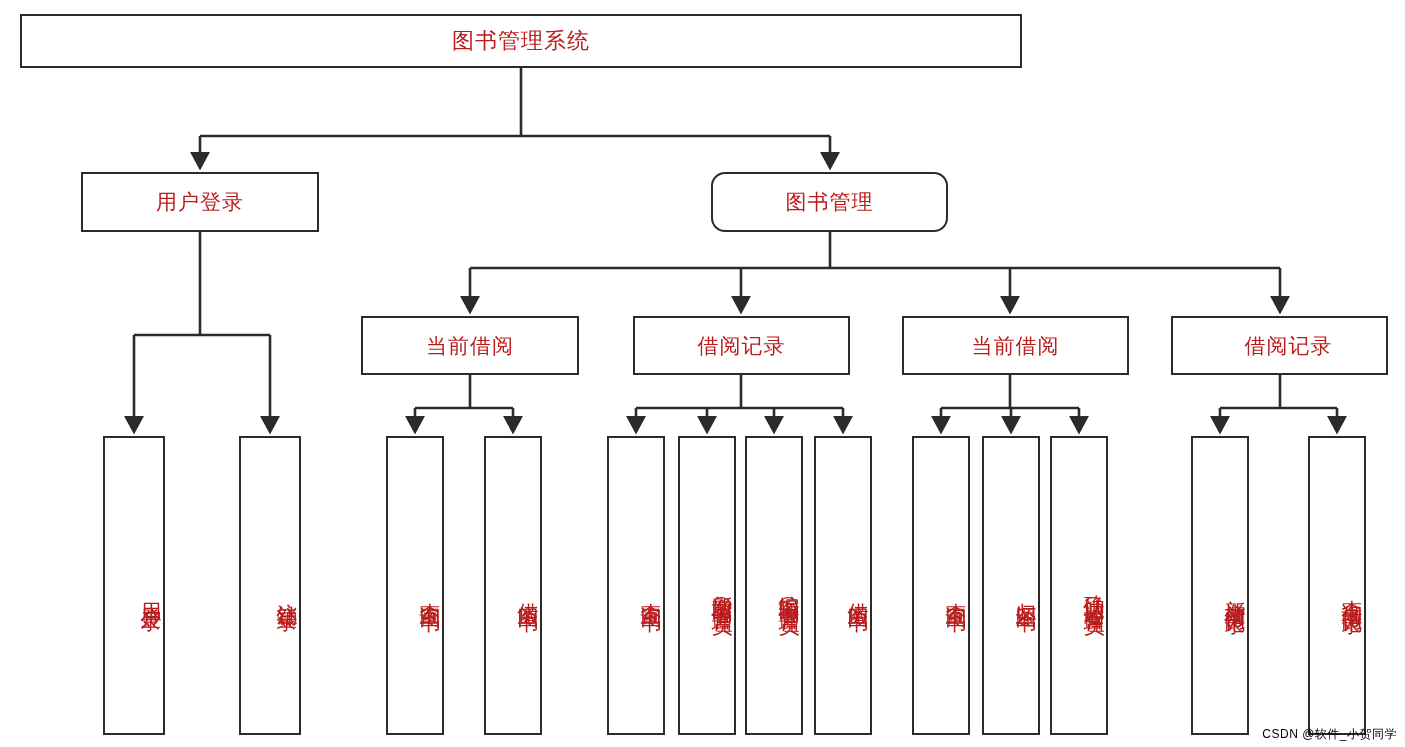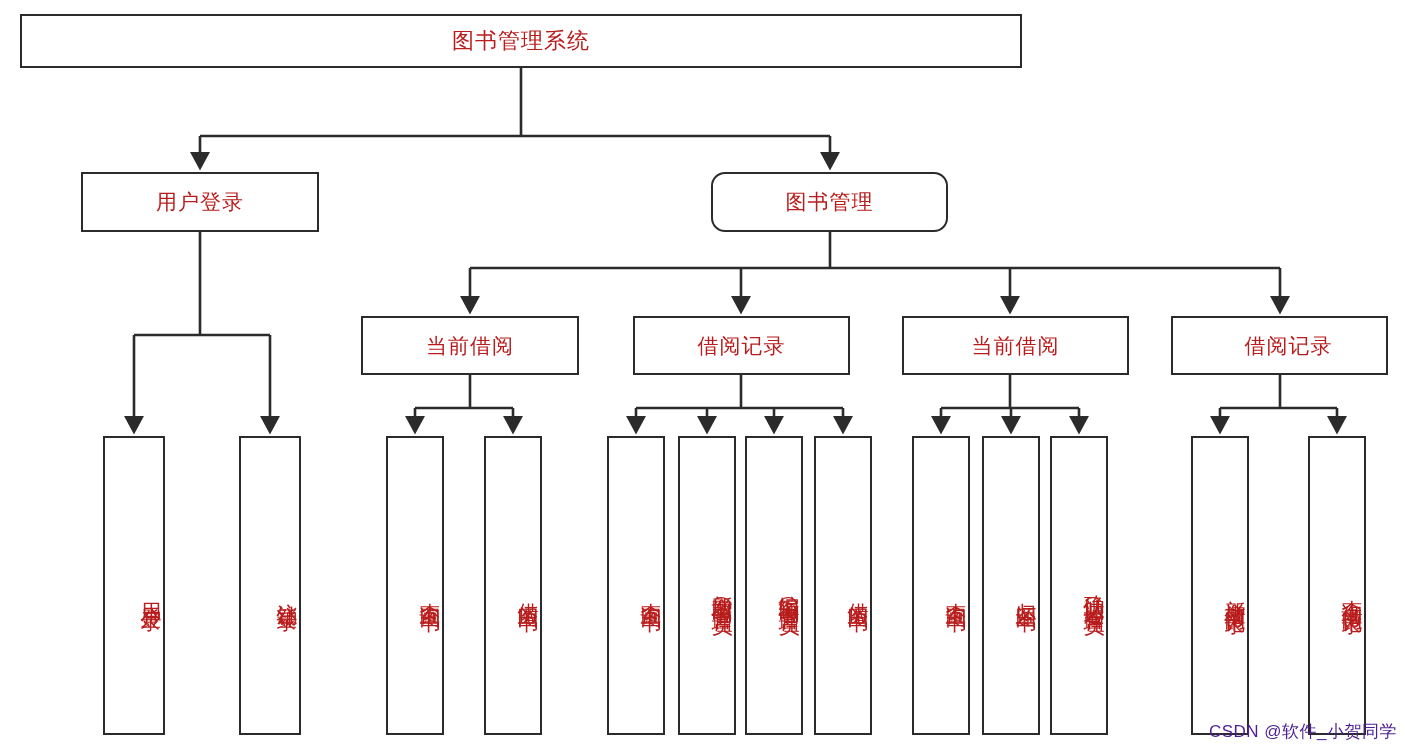--- a/index.html
+++ b/index.html
@@ -54,22 +54,22 @@
   }
   .node-v .vtext {
     writing-mode: vertical-rl;
     text-orientation: upright;
     white-space: nowrap;
   }
   #watermark {
     position: absolute;
     right: 8px;
     bottom: 4px;
-    font-size: 17px;
-    color: #4c1d95;
+    font-size: 12px;
+    color: #000000;
     letter-spacing: 0.5px;
     white-space: nowrap;
     pointer-events: none;
     margin-left: 24px;
   }
 </style>
 </head>
 <body>
 
 <div id="diagram-root">

